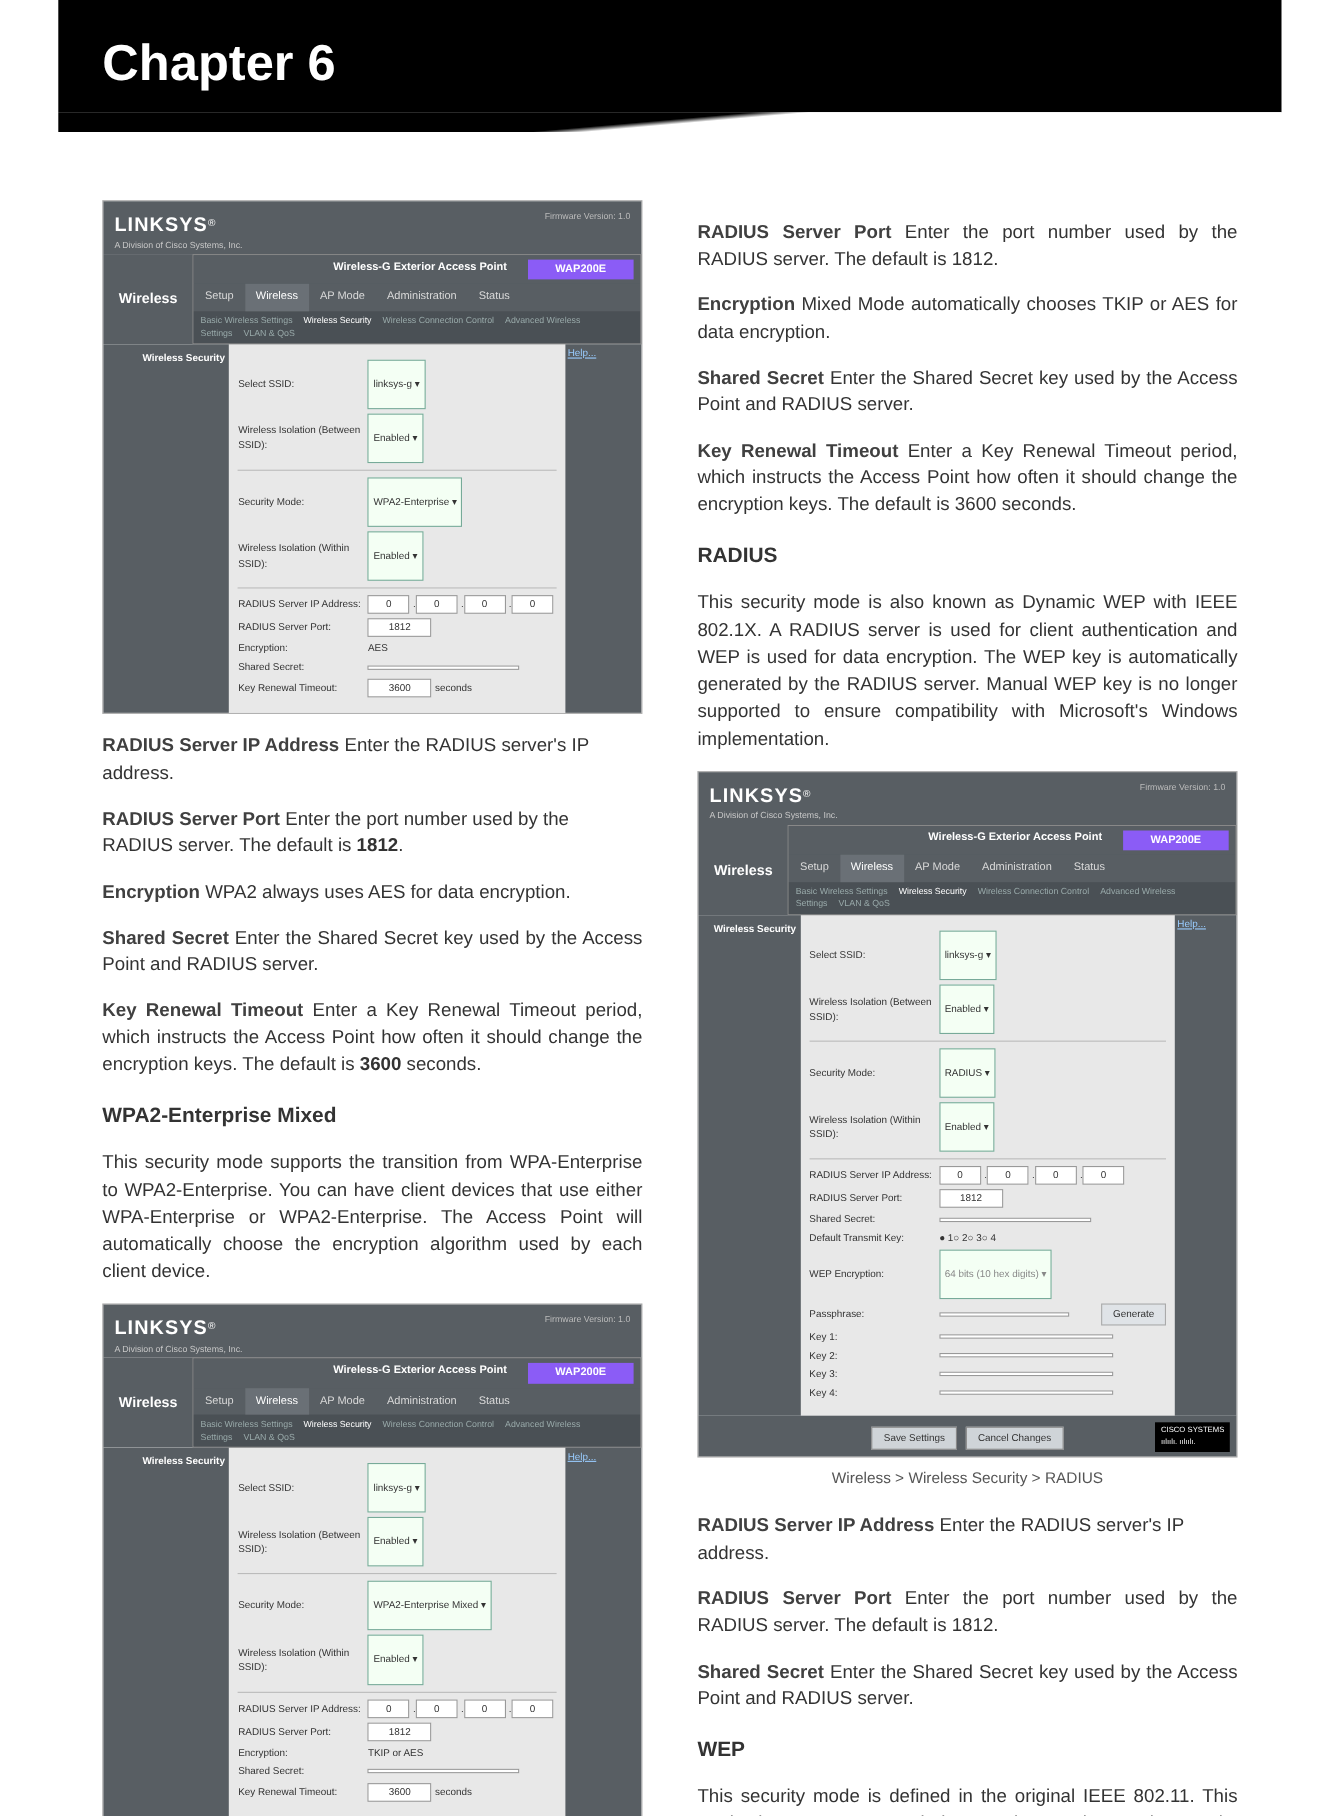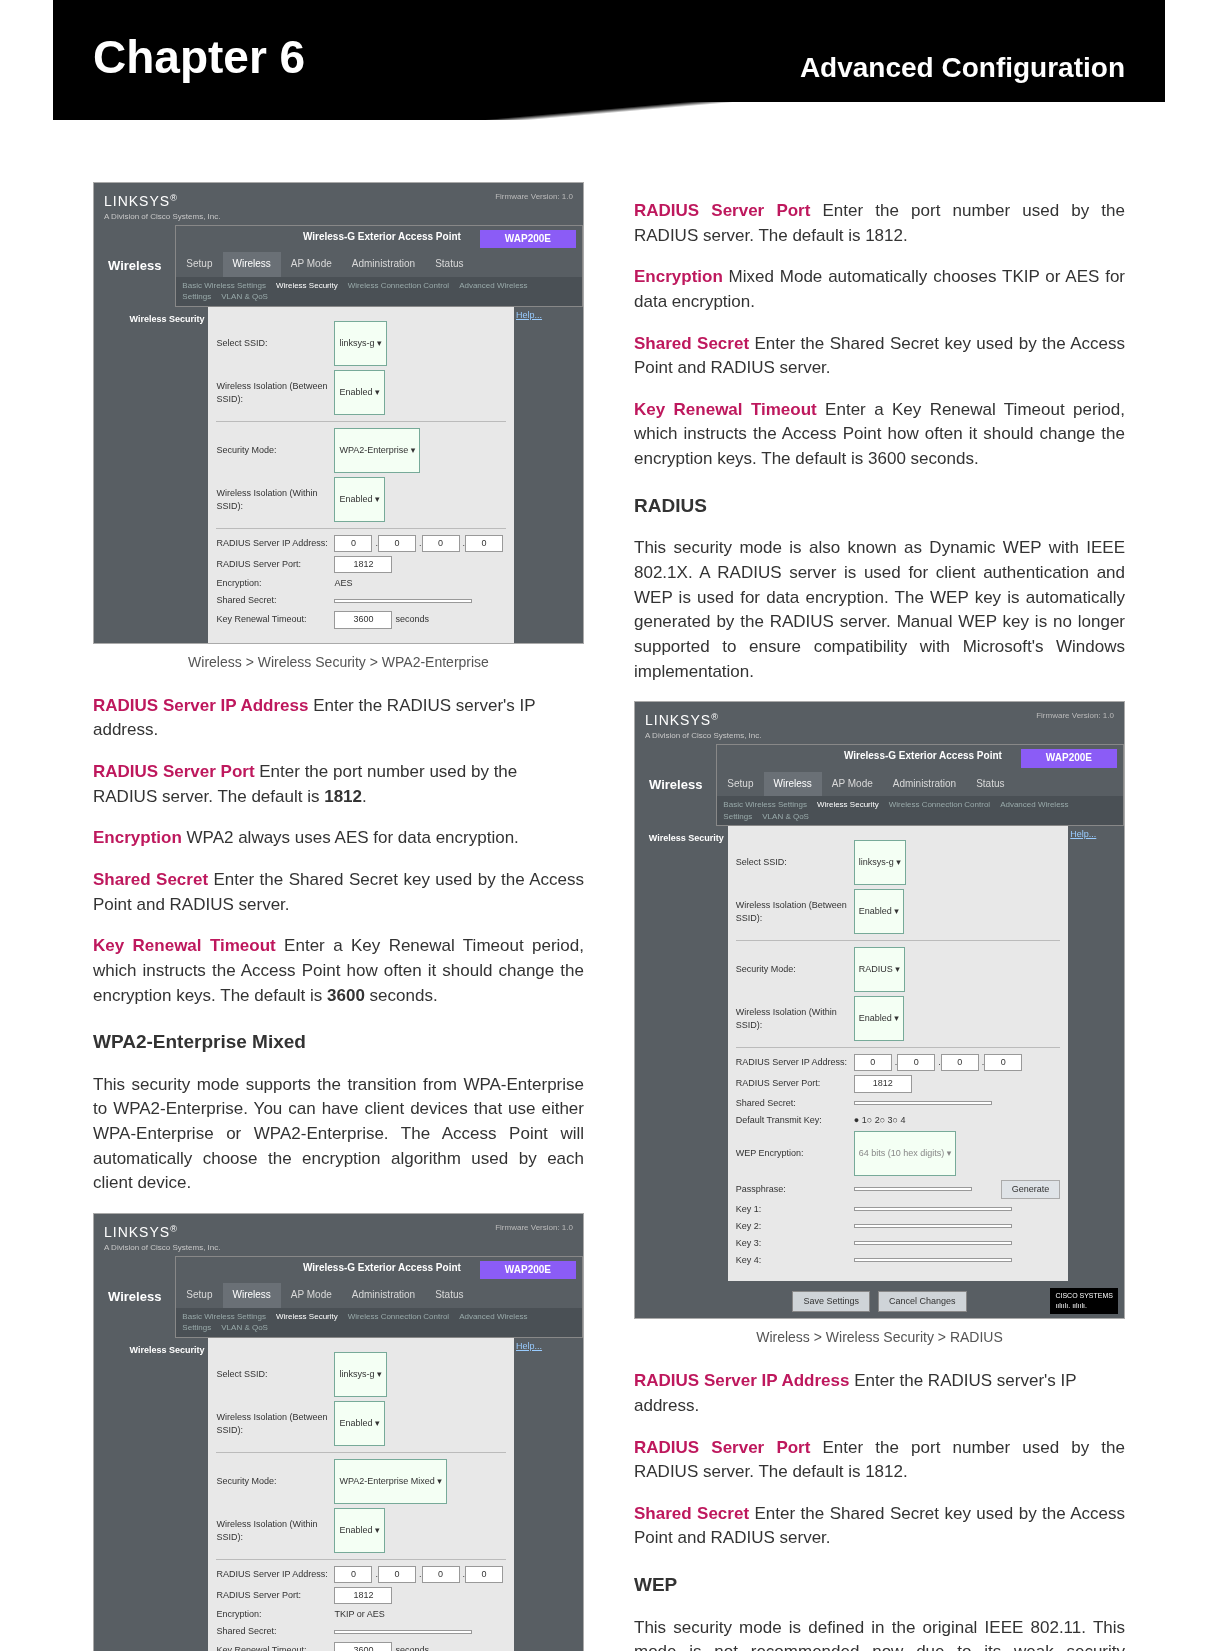--- a/index.html
+++ b/index.html
@@ -5,21 +5,21 @@
 body{margin:0;font-family:Arial,Helvetica,sans-serif;color:#333;background:#fff}
 .page{width:1112px;margin:0 auto}
 .banner{background:#000;color:#fff;padding:30px 40px 18px;display:flex;justify-content:space-between;align-items:flex-end;position:relative}
 .banner::after{content:"";position:absolute;bottom:-18px;left:0;right:0;height:18px;background:linear-gradient(175deg,#000 48%,#fff 52%)}
 .chapter-title{font-size:46px;font-weight:bold;margin:0}
 .banner-right{font-size:28px;font-weight:bold}
 .content{display:flex;padding:80px 40px 0;gap:50px}
 .col{flex:1;min-width:0;font-size:17px;line-height:1.45}
 .shot{border:1px solid #aaa;background:#eee;margin-bottom:8px}
 .shot-hdr{background:#585e63;color:#fff;padding:8px 10px 2px;font-size:11px}
-.shot-hdr .brand{font-weight:normal;font-size:14px;letter-spacing:1px}
+.shot-hdr .brand{font-weight:bold;font-size:18px;letter-spacing:1px}
 .shot-hdr .sub{font-size:8px;color:#c8c8c8}
 .shot-top{display:flex;align-items:center;background:#585e63}
 .shot-top .lbl{color:#fff;font-weight:bold;font-size:13px;padding:18px 14px}
 .shot-top .rest{flex:1;border:1px solid #888}
 .title-row{background:#585e63;color:#fff;display:flex;justify-content:flex-end;padding:4px 6px;font-size:10px}
 .title-row .pn{font-weight:bold}
 .title-row .mdl{background:#8b5cf6;padding:2px 25px;margin-left:19px;font-weight:bold}
 .tabs{display:flex;background:#585e63;color:#d9d9d9;font-size:10px}
 .tabs span{padding:5px 10px}
 .tabs .act{background:#6a7076;color:#fff}
@@ -33,33 +33,32 @@
 .row{display:flex;align-items:center;margin:4px 0}
 .row label{width:118px}
 .sel{border:1px solid #7a9;background:#f4fff4;padding:15px 4px;font-size:9px;display:inline-block}
 .inp{border:1px solid #999;background:#fff;padding:1px 3px;font-size:9px;width:30px;text-align:center;margin-right:3px}
 .inpw{width:50px}
 .hr{border-top:1px solid #bbb;margin:6px 0}
 .btnrow{text-align:center;background:#585e63;padding:6px}
 .btnrow .b{display:inline-block;background:#cfd4d8;border:1px solid #888;padding:3px 10px;font-size:9px;margin:0 4px}
 .gen{display:inline-block;background:#dfe3e7;border:1px solid #aaa;padding:2px 10px;font-size:9px;margin-left:26px}
 .caption{text-align:center;font-size:14px;color:#555;margin-bottom:22px}
-.term{color:#be185d;font-weight:bold}
+.term{color:#404040;font-weight:bold}
 h3.sec{font-size:19px;font-weight:bold;margin:20px 0 10px}
 .logo{position:absolute;right:6px;bottom:4px;background:#000;color:#fff;font-size:7px;padding:3px 5px}
 .footer{display:flex;justify-content:space-between;padding:30px 40px;font-size:14px}
 .footer .lf{font-weight:bold}
 </style>
 </head>
 <body>
 
 <div class="page">
 <div class="banner">
  <div class="chapter-title">Chapter 6</div>
- <div class="banner-right">Advanced Configuration</div>
 </div>
 
 <div class="content">
 <div class="col">
 
 <div class="shot" style="position:relative">
  <div class="shot-hdr">
   <div style="display:flex;justify-content:space-between">
               <span><span class="brand">LINKSYS</span><sup>®</sup></span>
               <span style="font-size:8px;color:#bbb">Firmware Version: 1.0</span>
@@ -119,21 +118,20 @@
               </div>
    <div class="row">
                 <label>Key Renewal Timeout:</label>
                 <span class="inp inpw">3600</span> 
                 <span>seconds</span>
               </div>
   </div>
   <div class="rbar">Help...</div>
  </div>
 </div>
-<div class="caption">Wireless &gt; Wireless Security &gt; WPA2-Enterprise</div>
 
 <p><span class="term">RADIUS Server IP Address</span><span>  Enter the RADIUS server's IP address.</span></p>
 <p><span class="term">RADIUS Server Port</span><span>  Enter the port number used by the RADIUS server. The default is </span><b>1812</b><span>.</span></p>
 <p><span class="term">Encryption</span><span>  WPA2 always uses AES for data encryption.</span></p>
 <p style="text-align:justify"><span class="term">Shared Secret</span><span>  Enter the Shared Secret key used by the Access Point and RADIUS server.</span></p>
 <p style="text-align:justify"><span class="term">Key Renewal Timeout</span><span> Enter a Key Renewal Timeout period, which instructs the Access Point how often it should change the encryption keys. The default is </span><b>3600</b><span> seconds.</span></p>
 
 <h3 class="sec">WPA2-Enterprise Mixed</h3>
 <p style="text-align:justify">This security mode supports the transition from WPA-Enterprise to WPA2-Enterprise. You can have client devices that use either WPA-Enterprise or WPA2-Enterprise. The Access Point will automatically choose the encryption algorithm used by each client device.</p>
 

